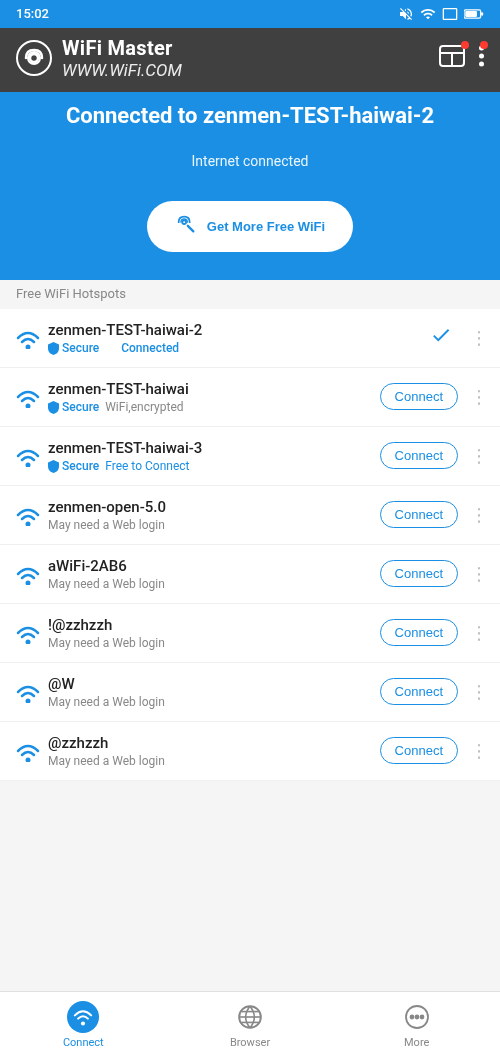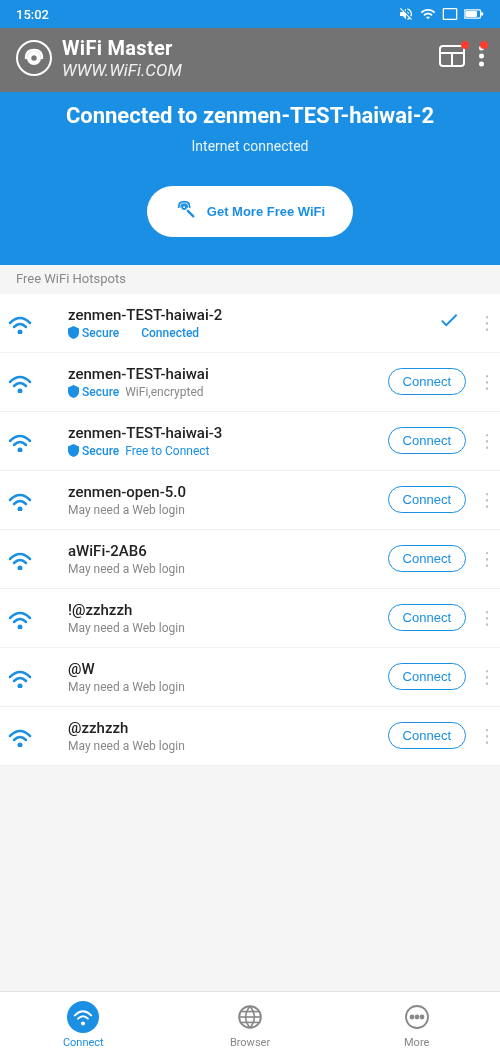--- a/index.html
+++ b/index.html
@@ -11,34 +11,34 @@
       background: #f5f5f5;
       overflow-x: hidden;
     }
 
     
     .status-bar {
       background: #1a8fe3;
       color: white;
       display: flex;
       justify-content: space-between;
-      align-items: center;
+      align-items: flex-start;
       padding: 6px 16px;
       font-size: 13px;
       font-weight: 500;
     }
     .status-bar-right {
       display: flex;
       align-items: center;
       gap: 6px;
     }
 
     
     .app-header {
-      background: #737373;
+      background: #404040;
       color: white;
       display: flex;
       justify-content: space-between;
       align-items: center;
       padding: 8px 16px 12px;
     }
     .app-header-left {
       display: flex;
       align-items: center;
       gap: 10px;
@@ -96,21 +96,21 @@
     
     .hero-section {
       background: #1a8fe3;
       text-align: center;
       padding: 10px 20px 28px;
       color: white;
     }
     .hero-title {
       font-size: 22px;
       font-weight: 700;
-      margin-bottom: 7px;
+      margin-bottom: 22px;
       line-height: 1.3;
     }
     .hero-subtitle {
       font-size: 14px;
       opacity: 0.9;
       margin-bottom: 32px;
     }
     .hero-button {
       display: inline-flex;
       align-items: center;
@@ -134,23 +134,23 @@
       background: #f5f5f5;
     }
 
     
     .wifi-list {
       background: white;
     }
     .wifi-item {
       display: flex;
       align-items: center;
-      padding: 12px 0;
+      padding: 12px 8px;
       border-bottom: 1px solid #f0f0f0;
-      gap: 28px;
+      gap: 0;
     }
     .wifi-icon-wrap {
       width: 40px;
       display: flex;
       align-items: center;
       justify-content: center;
       flex-shrink: 0;
     }
     .wifi-signal-svg {
       width: 28px;
@@ -171,21 +171,21 @@
     }
     .wifi-meta {
       display: flex;
       align-items: center;
       gap: 6px;
       margin-top: 2px;
       font-size: 12px;
     }
     .wifi-secure {
       display: flex;
-      align-items: center;
+      align-items: flex-end;
       gap: 3px;
       color: #1a8fe3;
       font-weight: 500;
     }
     .wifi-status-text {
       color: #1a8fe3;
       font-weight: 500;
       margin-left: 16px;
     }
     .wifi-status-gray {

